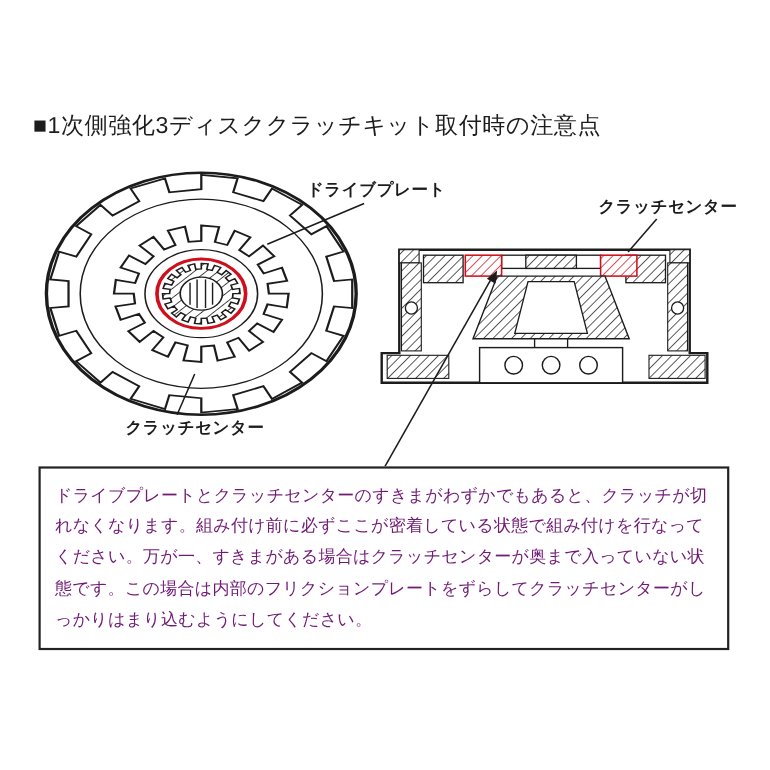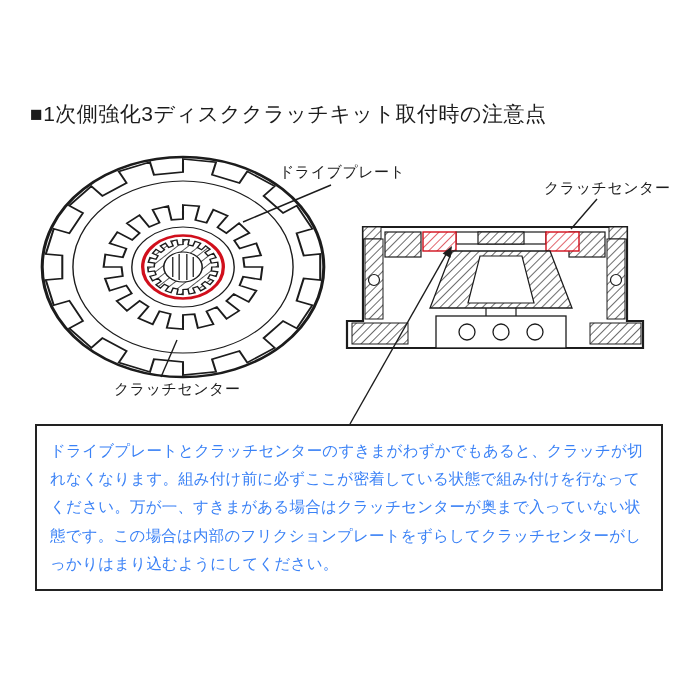--- a/index.html
+++ b/index.html
@@ -9,33 +9,33 @@
   }
   *{box-sizing:border-box;margin:0;padding:0;}
   html,body{width:700px;height:700px;background:var(--paper);overflow:hidden;}
   body{position:relative;font-family:"Liberation Sans","DejaVu Sans",sans-serif;color:var(--ink);}
   .page-title{
     position:absolute;left:30px;top:100px;
     font-size:21px;font-weight:400;letter-spacing:.5px;white-space:nowrap;
   }
   .diagram-svg{position:absolute;left:0;top:0;}
   .lbl{
-    position:absolute;font-size:15px;font-weight:400;letter-spacing:.5px;
+    position:absolute;font-size:15px;font-weight:700;letter-spacing:.5px;
     white-space:nowrap;color:var(--ink);
   }
   .lbl-drive-plate{left:279px;top:163px;}
   .lbl-clutch-center-top{left:544px;top:179px;}
   .lbl-clutch-center-bottom{left:114px;top:380px;}
   .note-box{
     position:absolute;left:35px;top:424px;width:628px;min-height:166px;
     border:2px solid #222;background:#fff;
     padding:11px 13px;
   }
   .note-text{
-    font-size:15.5px;line-height:1.82;letter-spacing:.2px;color:#3b82f6;
+    font-size:15.5px;line-height:1.82;letter-spacing:.2px;color:#701a75;
     text-align:left;
   }
   
   .stroke-ink{stroke:var(--ink);}
   .red-stroke{stroke:var(--highlight);}
   .fill-white{fill:#fff;}
   .fill-none{fill:none;}
   .hatch-line{stroke:var(--ink);stroke-width:1.3;}
   .hatch-line-red{stroke:var(--highlight);stroke-width:1.3;}
 </style>

